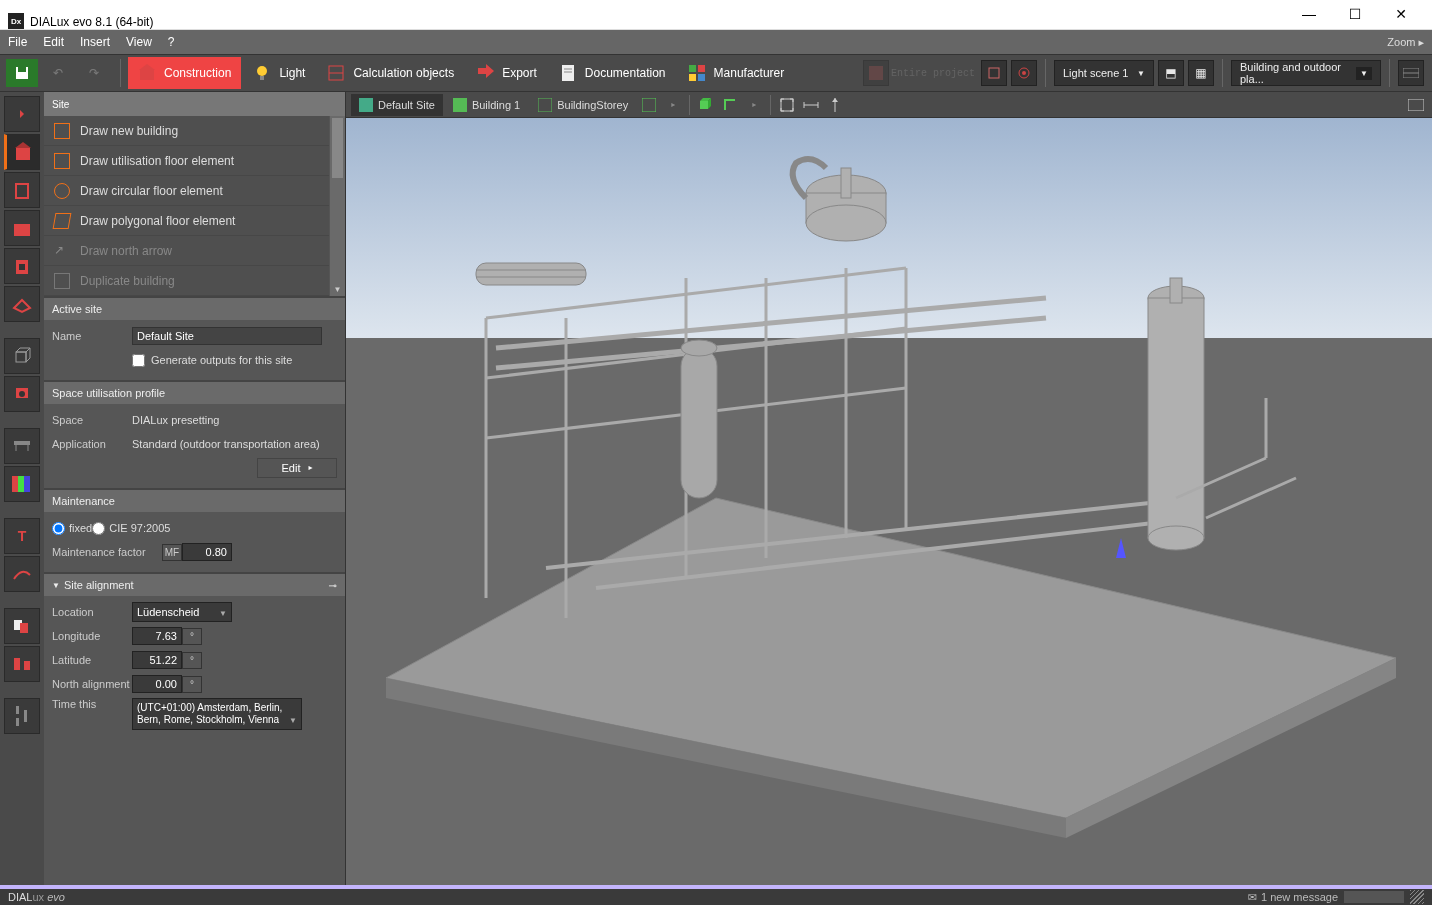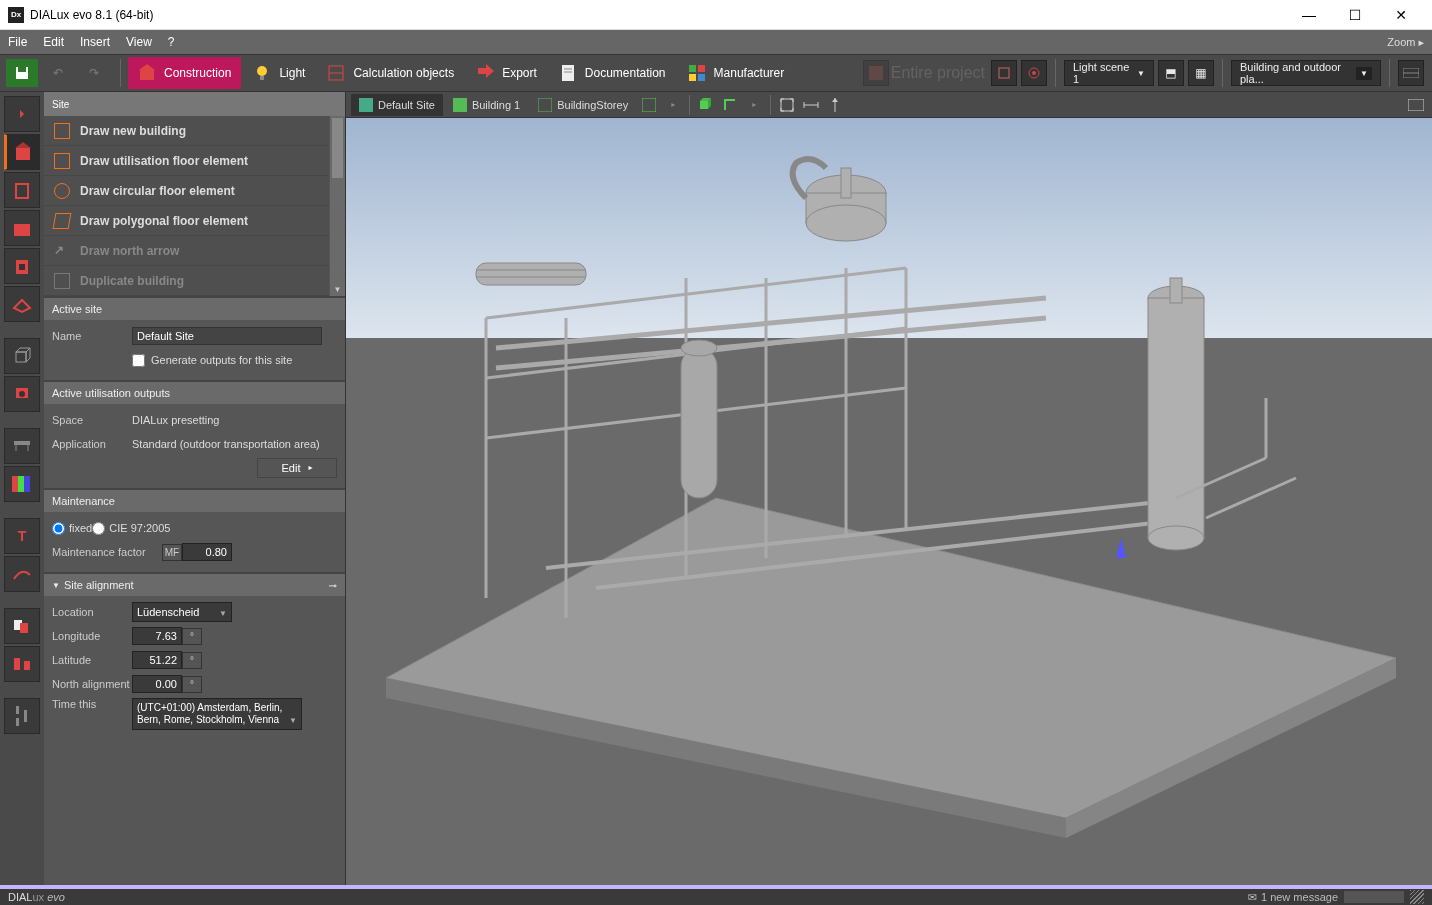--- a/index.html
+++ b/index.html
@@ -1,29 +1,29 @@
 <!DOCTYPE html>
 <html><head>
 <meta charset="utf-8">
 <style>
 * { box-sizing: border-box; margin: 0; padding: 0; font-family: "Segoe UI", Tahoma, sans-serif; }
 body { width: 1432px; height: 905px; background: #fff; overflow: hidden; font-size: 12px; color: #e8e8e8; }
-.titlebar { height: 30px; background: #fff; display: flex; align-items: center; padding: 0 8px; color: #000; border-bottom: 1px solid #ddd; }
+.titlebar { height: 30px; background: #fff; display: flex; align-items: flex-end; padding: 0 8px; color: #000; border-bottom: 1px solid #ddd; }
 .titlebar .icon { width: 16px; height: 16px; background: #222; margin-right: 6px; display:flex;align-items:center;justify-content:center;color:#fff;font-size:8px;font-weight:bold;}
 .titlebar .spacer { flex: 1; }
 .titlebar .winbtn { width: 46px; height: 30px; display: flex; align-items: center; justify-content: center; font-size: 14px; color: #000;}
 .menubar { height: 24px; background: #666; display: flex; align-items: center; padding: 0 8px; color: #fff; font-size: 12px; }
 .menubar .mitem { margin-right: 16px; cursor: pointer; }
 .menubar .spacer { flex: 1; }
 .menubar .zoom { color: #ddd; font-size: 11px; }
 .toolbar { height: 38px; background: #4a4a4a; display: flex; align-items: center; padding: 0 6px; border-top:1px solid #333; border-bottom:1px solid #333;}
 .toolbar .saveico { width: 32px; height: 28px; background:#2a7a2a; margin-right:4px; display:flex;align-items:center;justify-content:center;}
 .toolbar .saveico.dim { background:transparent; opacity:0.3;}
 .toolbar .modebtn { height: 32px; display: flex; align-items: center; padding: 0 10px; cursor: pointer; margin: 0 1px; color:#fff;}
-.toolbar .modebtn.active { background: #be185d; }
+.toolbar .modebtn.active { background: #ef4444; }
 .toolbar .modeico { width: 18px; height: 18px; margin-right: 8px; }
 .toolbar .sep { width: 1px; height: 28px; background: #666; margin: 0 6px; }
 .toolbar .spacer { flex: 1; }
 .toolbar .rbtn { height: 26px; background: #333; border:1px solid #222; display:flex;align-items:center;padding:0 8px;margin:0 2px;font-size:11px;color:#eee;}
 .toolbar .ricon { width:26px;height:26px;background:#333;border:1px solid #222;display:flex;align-items:center;justify-content:center;margin:0 2px;}
 .toolbar .disabled { opacity:0.4; color:#888;}
 .body { display: flex; height: calc(905px - 30px - 24px - 38px - 20px); background:#555; }
 .leftbar { width: 44px; background: #4a4a4a; display: flex; flex-direction: column; align-items: center; padding-top: 4px; gap:2px;}
 .leftbar .vtool { width: 36px; height: 36px; background:#3a3a3a; border:1px solid #2a2a2a; display:flex;align-items:center;justify-content:center; cursor:pointer;}
 .leftbar .vtool.active { background:#2b2b2b; border-left:3px solid #f07018;}
@@ -58,21 +58,21 @@
 .viewbar .vico { width:14px;height:14px;margin-right:5px;}
 .viewbar .vsep2 { width:1px;height:20px;background:#666;margin:0 4px;}
 .viewbar .vbtn { width:24px;height:22px;display:flex;align-items:center;justify-content:center;cursor:pointer;}
 .viewbar .vbtn.green svg { fill:#5c5;}
 .viewbar .spacer { flex:1;}
 .scene3d { position:absolute; top:26px; left:0; right:0; bottom:0; overflow:hidden;}
 .statusbar { height:20px; background:#3a3a3a; display:flex;align-items:center;padding:0 8px;font-size:11px;color:#bbb; border-top:4px solid #c4b5fd;}
 .statusbar .spacer { flex:1;}
 .statusbar .msg { background:#555;padding:1px 6px;margin-left:6px;}
 .statusbar .handle { width:14px;height:14px;margin-left:6px; background:repeating-linear-gradient(135deg,#888,#888 1px,transparent 1px,transparent 3px);}
-.drawwrap { position:relative;font-weight:bold;}
+.drawwrap { position:relative;}
 .drawwrap .scroll { position:absolute;right:0;top:0;bottom:0;width:16px;background:#6a6a6a;border-left:1px solid #555;}
 .drawwrap .scroll .thumb { position:absolute;left:2px;right:2px;top:2px;height:60px;background:#888;}
 .drawwrap .scroll .arr { position:absolute;left:0;right:0;height:14px;display:flex;align-items:center;justify-content:center;color:#ccc;font-size:8px;}
 .drawwrap .scroll .arr.up{top:0;} .drawwrap .scroll .arr.dn{bottom:0;}
 </style>
 </head>
 <body>
 
 <div class="titlebar">
   <div class="icon">Dx</div>
@@ -146,34 +146,34 @@
         <rect x="10" y="10" width="7" height="7" fill="#48c"></rect>
       </svg>
     <span>Manufacturer</span>
   </div>
   <div class="spacer"></div>
   <div class="ricon disabled">
       <svg width="14" height="14">
         <rect width="14" height="14" fill="#844"></rect>
       </svg>
     </div>
-  <span class="disabled" style="font-size:16px;margin-right:4px;">Entire project</span>
+  <span class="disabled" style="font-size:10px;margin-right:4px;font-family:Liberation Mono, monospace;">Entire project</span>
   <div class="ricon">
       <svg width="14" height="14">
         <rect x="2" y="2" width="10" height="10" fill="none" stroke="#c66"></rect>
       </svg>
     </div>
   <div class="ricon">
       <svg width="14" height="14">
         <circle cx="7" cy="7" r="5" fill="none" stroke="#c44"></circle>
         <circle cx="7" cy="7" r="2" fill="#c44"></circle>
       </svg>
     </div>
   <div class="sep"></div>
-  <div class="rbtn" style="width:90px;">
+  <div class="rbtn" style="width:100px;">
       <span>Light scene 1</span>
       <span style="margin-left:auto;font-size:8px;">▼</span>
     </div>
   <div class="ricon">⬒</div>
   <div class="ricon">▦</div>
   <div class="sep"></div>
   <div class="rbtn" style="width:150px;">
       <span>Building and outdoor pla...</span>
       <span style="margin-left:4px;font-size:8px;background:#222;padding:2px 4px;">▼</span>
     </div>
@@ -326,21 +326,21 @@
             <input type="text" style="width: 190px;" value="Default Site">
           </div>
         <div class="frow" style="margin-left:80px;">
             <input type="checkbox" class="cb" style="">
             <span>Generate outputs for this site</span>
           </div>
       </div>
     </div>
 
     <div class="section">
-      <div class="shead">Active utilisation outputs</div>
+      <div class="shead">Space utilisation profile</div>
       <div class="sbody">
         <div class="frow">
             <span class="flabel">Space</span>
             <span>DIALux presetting</span>
           </div>
         <div class="frow">
             <span class="flabel">Application</span>
             <span>Standard (outdoor transportation area)</span>
           </div>
         <div class="frow">

